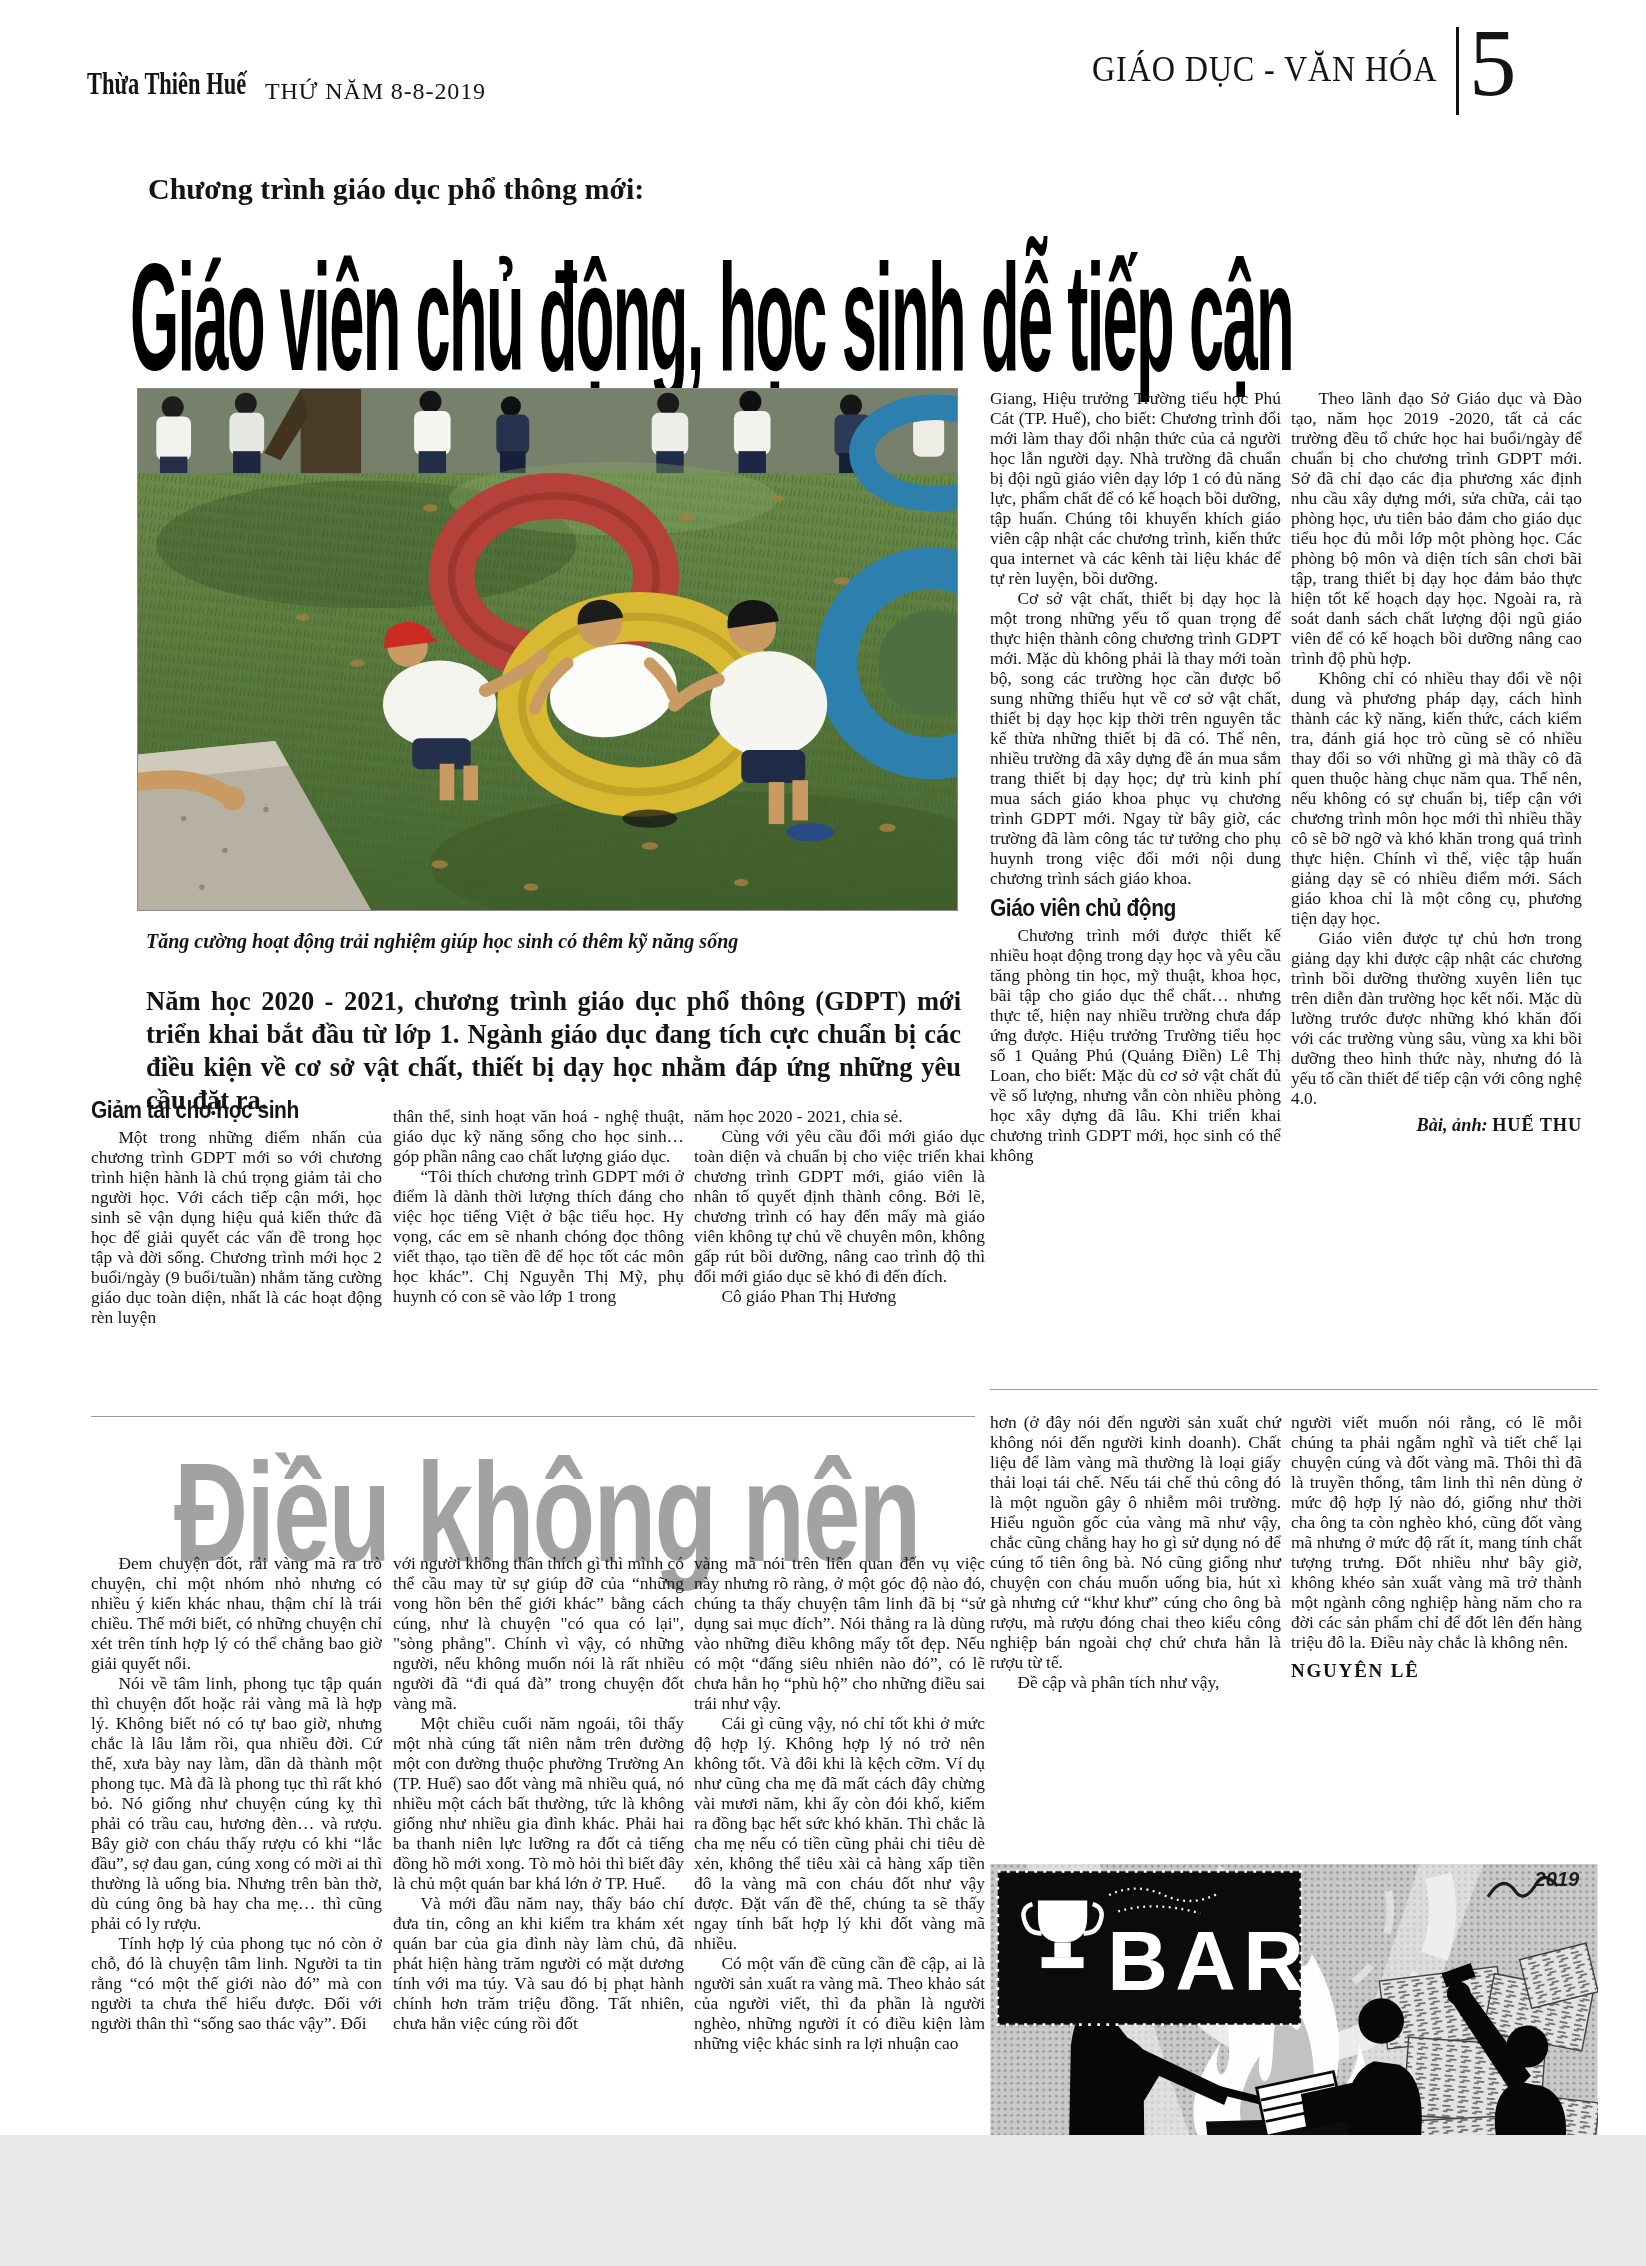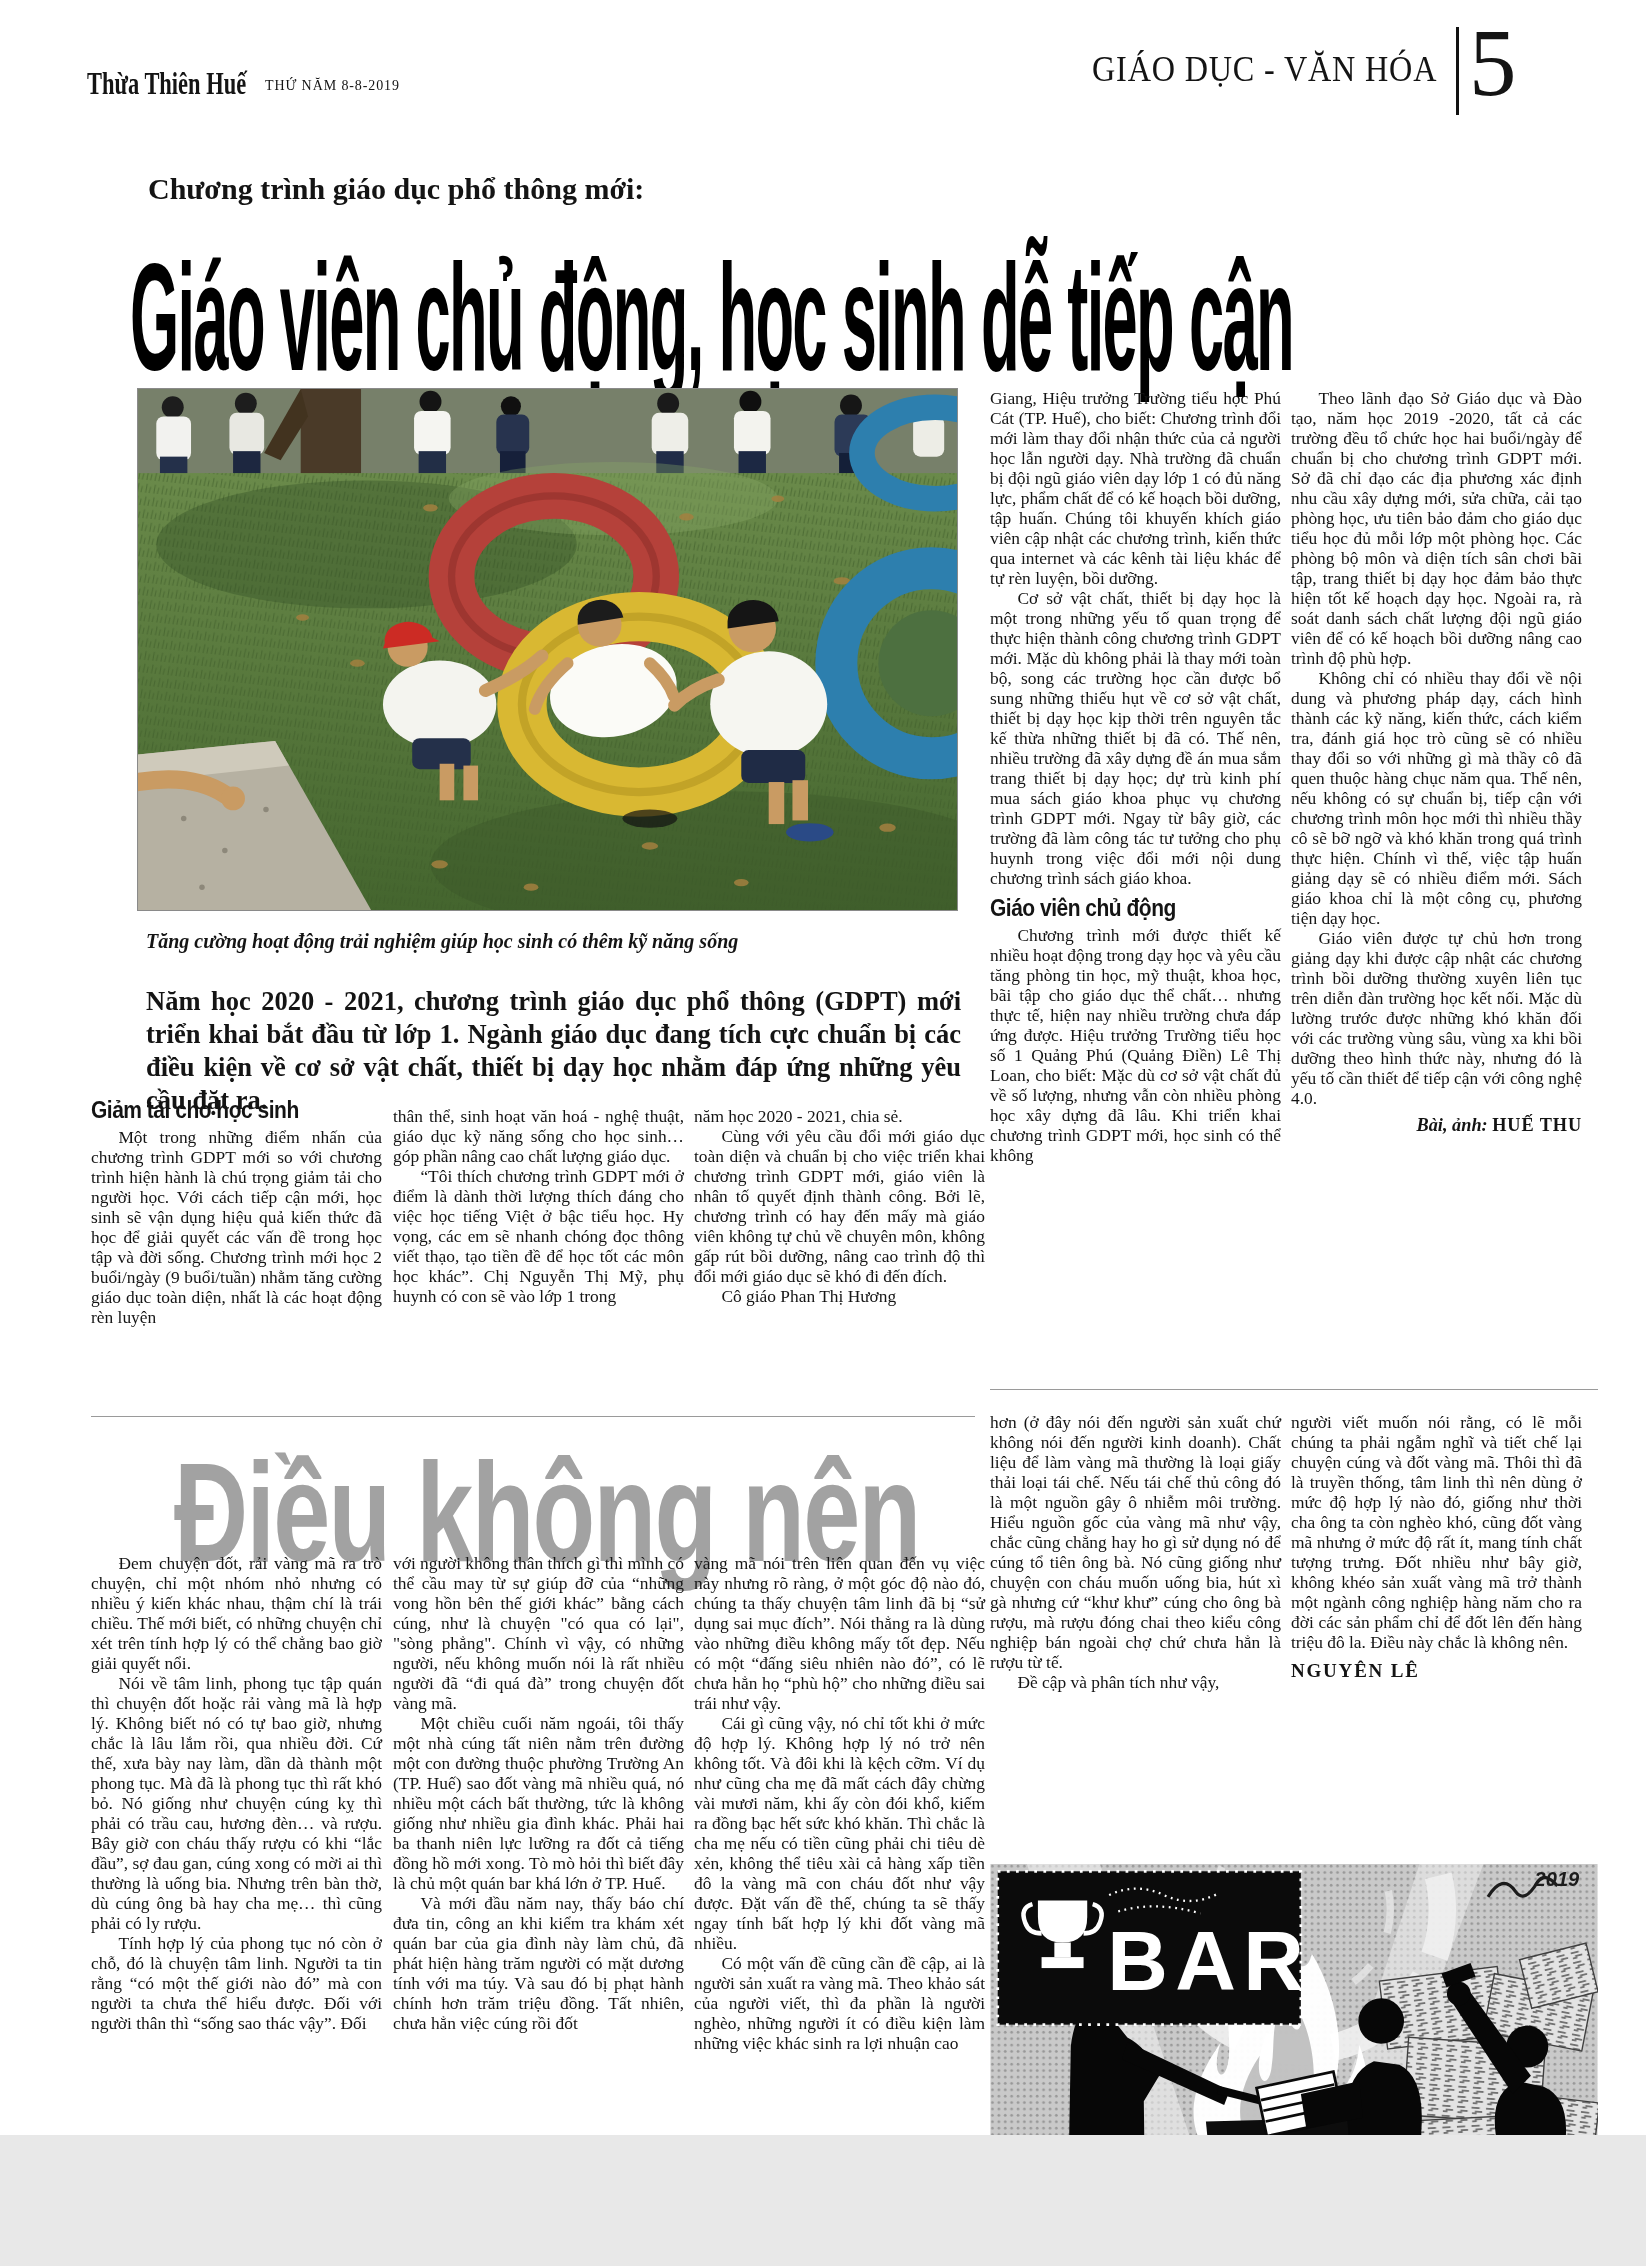--- a/index.html
+++ b/index.html
@@ -3,21 +3,21 @@
 <meta charset="utf-8">
 <style>
   html,body{margin:0;padding:0;background:#e8e8e8;}
   .page{position:relative;width:1647px;height:2135px;background:#ffffff;
         font-family:"Liberation Serif",serif;color:#141414;overflow:hidden;margin:0 auto;}
   .abs{position:absolute;}
 
   
   .masthead{font-family:"Liberation Serif",serif;font-weight:bold;font-size:27.4px;
             transform:scale(0.82,1.18);transform-origin:left bottom;white-space:nowrap;}
-  .pubdate{font-family:"Liberation Serif",serif;font-size:14px;letter-spacing:0.9px;white-space:nowrap;}
+  .pubdate{font-family:"Liberation Serif",serif;font-size:24px;letter-spacing:0.9px;white-space:nowrap;}
   .section-title{font-family:"Liberation Serif",serif;font-size:35px;letter-spacing:0.9px;
             transform:scaleX(.92);transform-origin:right bottom;white-space:nowrap;}
   .pageno{font-family:"Liberation Serif",serif;font-size:95px;line-height:1;}
   .vbar{width:2.7px;background:#111;}
 
   
   .kicker{font-weight:bold;font-size:30px;white-space:nowrap;}
   .headline1{font-family:"Liberation Sans",sans-serif;font-weight:bold;font-size:102px;
              letter-spacing:-2.7px;white-space:nowrap;transform:scale(0.62,1.5);
              transform-origin:top left;color:#000;}

